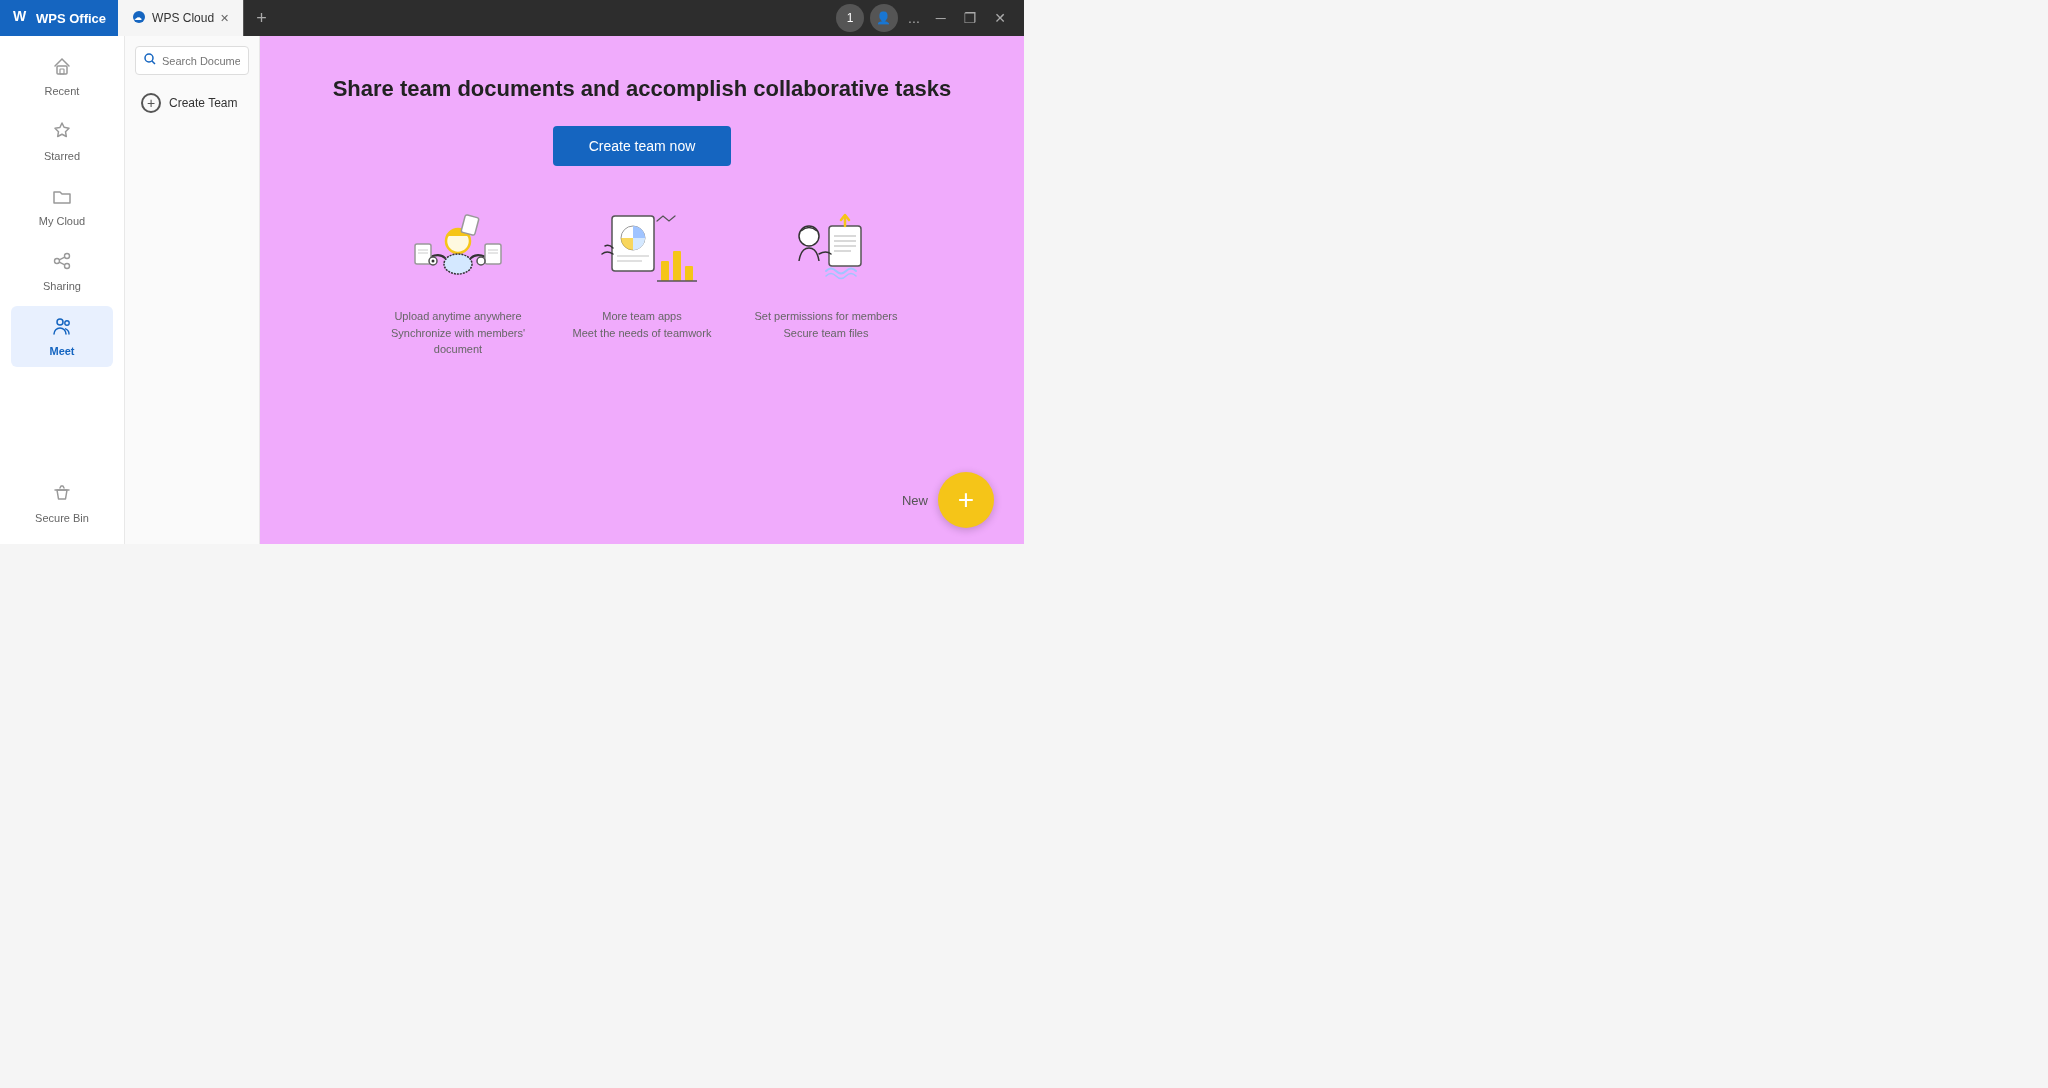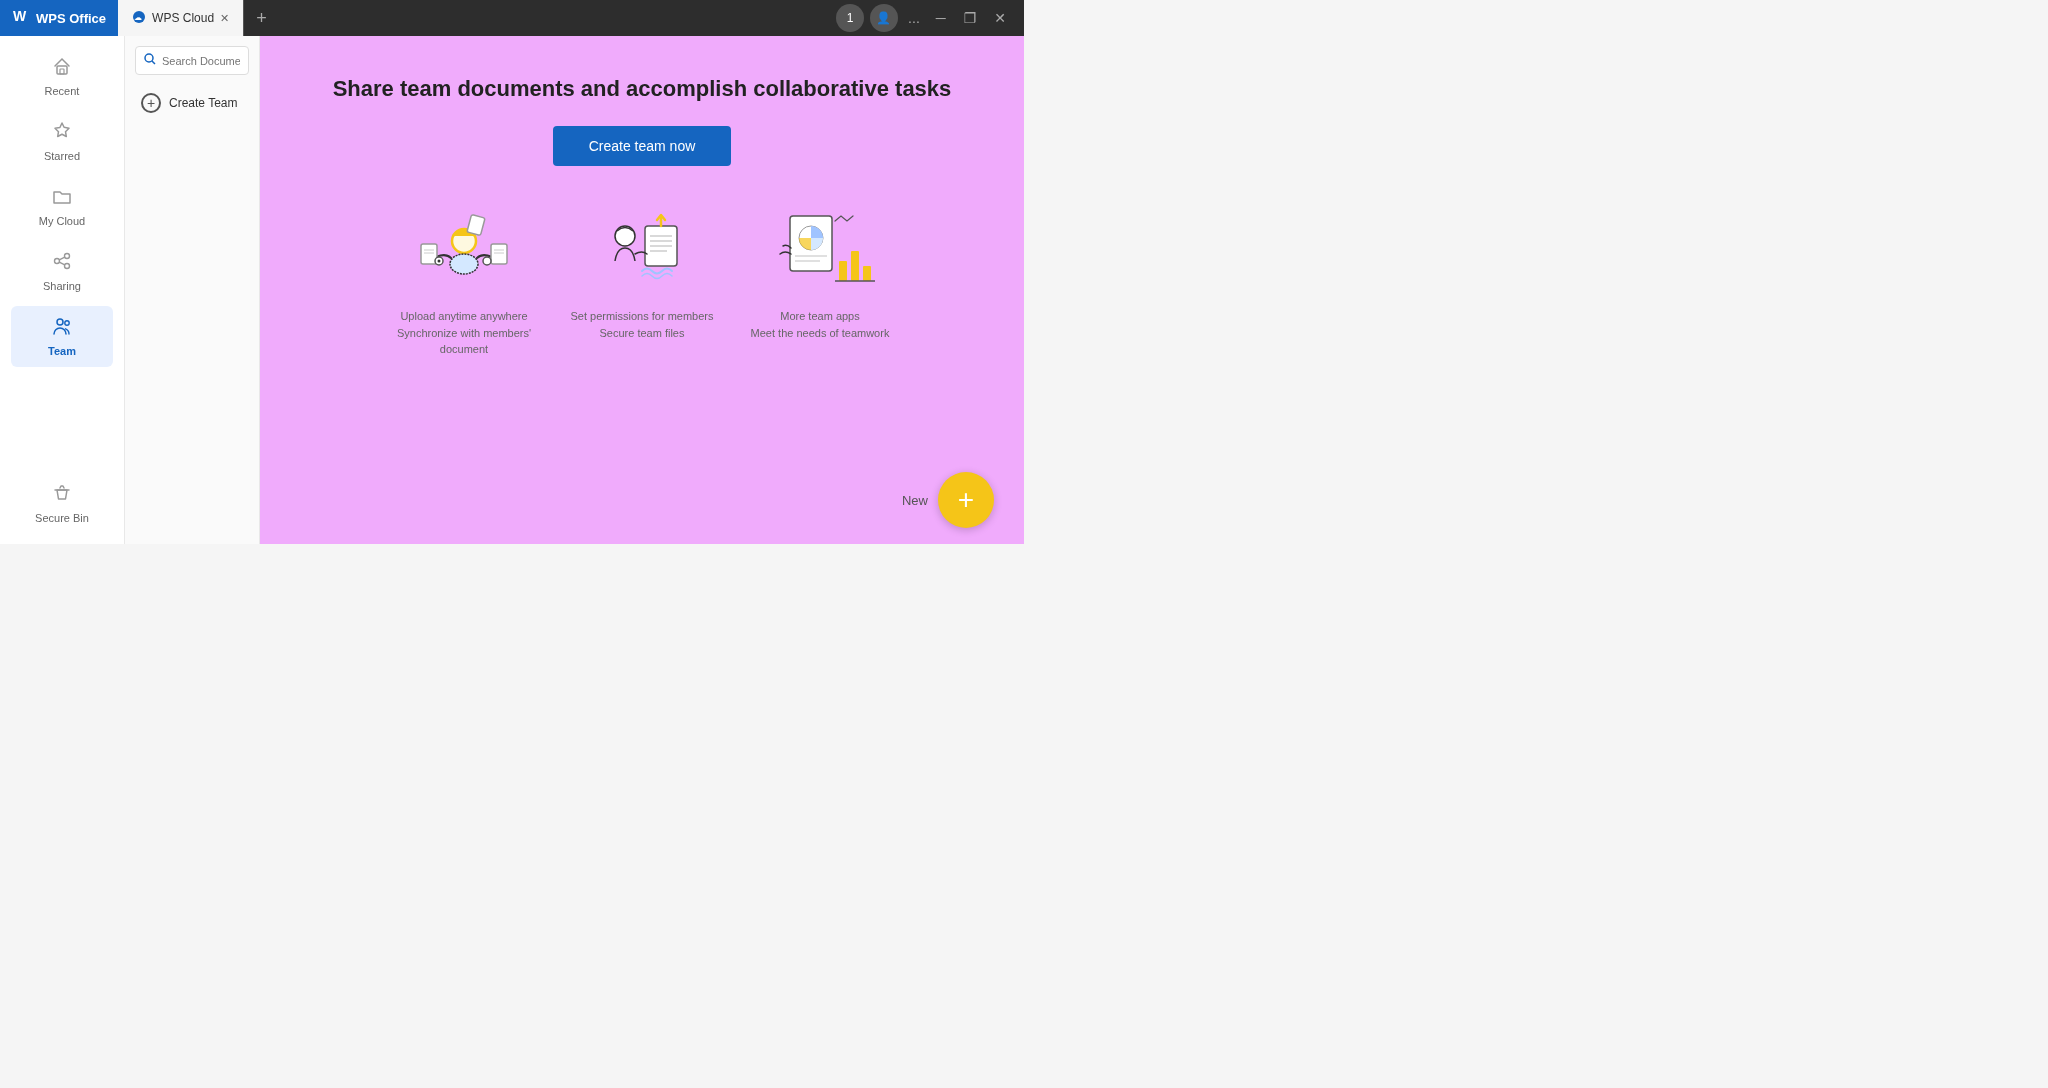--- a/index.html
+++ b/index.html
@@ -81,21 +81,21 @@
       align-items: center; padding: 30px 20px; position: relative; overflow: hidden;
     }
     .main-title {
       font-size: 22px; font-weight: 700; color: #222; text-align: center; margin-bottom: 24px; margin-top: 10px;
     }
     .create-now-btn {
       background: #1565c0; color: #fff; border: none; border-radius: 4px;
       padding: 12px 36px; font-size: 14px; cursor: pointer; margin-bottom: 40px;
     }
 
-    .features { display: flex; gap: 18px; justify-content: flex-end; align-items: flex-start; }
+    .features { display: flex; gap: 24px; justify-content: flex-end; align-items: flex-start; }
     .feature { display: flex; flex-direction: column; align-items: center; width: 160px; text-align: center; }
     .feature-illustration { height: 90px; display: flex; align-items: center; justify-content: center; margin-bottom: 12px; }
     .feature-text { font-size: 11px; color: #666; line-height: 1.5; }
 
     
     .illus-svg { width: 110px; height: 90px; }
 
     
     .fab-container {
       position: absolute; bottom: 16px; right: 30px;
@@ -192,21 +192,21 @@
     </div>
     <div class="sidebar-item active">
       <span class="icon">
         <svg width="20" height="20" viewBox="0 0 20 20" fill="none">
             <circle cx="8" cy="6" r="3" stroke="#1565c0" stroke-width="1.5"></circle>
             <path d="M2 18c0-3.314 2.686-6 6-6s6 2.686 6 6" stroke="#1565c0" stroke-width="1.5" stroke-linecap="round"></path>
             <circle cx="15" cy="7" r="2.2" stroke="#1565c0" stroke-width="1.4"></circle>
             <path d="M17 18c0-2.5-1.5-4.5-3.5-5.2" stroke="#1565c0" stroke-width="1.4" stroke-linecap="round"></path>
           </svg>
       </span>
-      <span style="color:#1565c0;font-weight:600;">Team</span>
+      <span style="color:#1565c0;font-weight:600;">Meet</span>
     </div>
     <div class="sidebar-bottom">
       <div class="sidebar-item">
         <span class="icon">
           <svg width="20" height="20" viewBox="0 0 20 20" fill="none">
               <path d="M5 7h10l-1.5 9H6.5L5 7z" stroke="#999" stroke-width="1.5" stroke-linejoin="round"></path>
               <path d="M3 7h14M8 5l1-2h2l1 2" stroke="#999" stroke-width="1.5" stroke-linecap="round" stroke-linejoin="round"></path>
             </svg>
         </span>
         <span>Secure Bin</span>
@@ -267,20 +267,52 @@
         <div class="feature-text">
           <span>Upload anytime anywhere</span><br>
           <span>Synchronize with members' document</span>
         </div>
       </div>
 
       <div class="feature">
         <div class="feature-illustration">
           <svg class="illus-svg" viewBox="0 0 110 90" fill="none">
 
+            <rect x="25" y="10" width="42" height="55" rx="3" stroke="#555" stroke-width="1.5" fill="white"></rect>
+
+            <circle cx="46" cy="32" r="12" stroke="#999" stroke-width="1"></circle>
+            <path d="M46 32 L46 20 A12 12 0 0 1 58 32 Z" fill="#a0c4ff"></path>
+            <path d="M46 32 L58 32 A12 12 0 0 1 46 44 Z" fill="#d4e8ff"></path>
+            <path d="M46 32 L46 44 A12 12 0 0 1 34 32 Z" fill="#f5c518" opacity="0.7"></path>
+
+            <line x1="30" y1="50" x2="62" y2="50" stroke="#ccc" stroke-width="1.2"></line>
+            <line x1="30" y1="55" x2="55" y2="55" stroke="#ccc" stroke-width="1.2"></line>
+
+            <rect x="74" y="55" width="8" height="20" rx="1" fill="#f5c518"></rect>
+            <rect x="86" y="45" width="8" height="30" rx="1" fill="#f5c518"></rect>
+            <rect x="98" y="60" width="8" height="15" rx="1" fill="#f5c518"></rect>
+
+            <line x1="70" y1="75" x2="110" y2="75" stroke="#555" stroke-width="1.5"></line>
+
+            <path d="M18 40 Q22 38 26 42" stroke="#333" stroke-width="1.5" stroke-linecap="round" fill="none"></path>
+            <path d="M15 48 Q20 44 26 48" stroke="#333" stroke-width="1.5" stroke-linecap="round" fill="none"></path>
+
+            <path d="M70 15 L76 10 L82 15 L88 10" stroke="#555" stroke-width="1.2" stroke-linecap="round"></path>
+          </svg>
+        </div>
+        <div class="feature-text">
+          <span>More team apps</span><br>
+          <span>Meet the needs of teamwork</span>
+        </div>
+      </div>
+
+      <div class="feature">
+        <div class="feature-illustration">
+          <svg class="illus-svg" viewBox="0 0 110 90" fill="none">
+
             <circle cx="38" cy="30" r="10" stroke="#333" stroke-width="1.5" fill="white"></circle>
 
             <path d="M30 25 Q38 18 46 25" stroke="#333" stroke-width="1.5"></path>
 
             <path d="M28 55 Q30 42 38 42 Q46 42 48 55" stroke="#333" stroke-width="1.5" fill="none"></path>
 
             <rect x="58" y="20" width="32" height="40" rx="3" stroke="#555" stroke-width="1.5" fill="white"></rect>
 
             <line x1="63" y1="30" x2="85" y2="30" stroke="#ccc" stroke-width="1.5"></line>
             <line x1="63" y1="35" x2="85" y2="35" stroke="#ccc" stroke-width="1.5"></line>
@@ -294,52 +326,20 @@
             <path d="M55 70 Q60 65 65 70 Q70 75 75 70 Q80 65 85 70" stroke="#a0c4ff" stroke-width="1.5" fill="none" stroke-linecap="round"></path>
 
             <path d="M48 48 Q55 44 60 48" stroke="#333" stroke-width="1.5" stroke-linecap="round" fill="none"></path>
           </svg>
         </div>
         <div class="feature-text">
           <span>Set permissions for members</span><br>
           <span>Secure team files</span>
         </div>
       </div>
-
-      <div class="feature">
-        <div class="feature-illustration">
-          <svg class="illus-svg" viewBox="0 0 110 90" fill="none">
-
-            <rect x="25" y="10" width="42" height="55" rx="3" stroke="#555" stroke-width="1.5" fill="white"></rect>
-
-            <circle cx="46" cy="32" r="12" stroke="#999" stroke-width="1"></circle>
-            <path d="M46 32 L46 20 A12 12 0 0 1 58 32 Z" fill="#a0c4ff"></path>
-            <path d="M46 32 L58 32 A12 12 0 0 1 46 44 Z" fill="#d4e8ff"></path>
-            <path d="M46 32 L46 44 A12 12 0 0 1 34 32 Z" fill="#f5c518" opacity="0.7"></path>
-
-            <line x1="30" y1="50" x2="62" y2="50" stroke="#ccc" stroke-width="1.2"></line>
-            <line x1="30" y1="55" x2="55" y2="55" stroke="#ccc" stroke-width="1.2"></line>
-
-            <rect x="74" y="55" width="8" height="20" rx="1" fill="#f5c518"></rect>
-            <rect x="86" y="45" width="8" height="30" rx="1" fill="#f5c518"></rect>
-            <rect x="98" y="60" width="8" height="15" rx="1" fill="#f5c518"></rect>
-
-            <line x1="70" y1="75" x2="110" y2="75" stroke="#555" stroke-width="1.5"></line>
-
-            <path d="M18 40 Q22 38 26 42" stroke="#333" stroke-width="1.5" stroke-linecap="round" fill="none"></path>
-            <path d="M15 48 Q20 44 26 48" stroke="#333" stroke-width="1.5" stroke-linecap="round" fill="none"></path>
-
-            <path d="M70 15 L76 10 L82 15 L88 10" stroke="#555" stroke-width="1.2" stroke-linecap="round"></path>
-          </svg>
-        </div>
-        <div class="feature-text">
-          <span>More team apps</span><br>
-          <span>Meet the needs of teamwork</span>
-        </div>
-      </div>
     </div>
 
     <div class="fab-container">
       <span class="fab-label">New</span>
       <div class="fab-btn">
         <span>+</span>
       </div>
     </div>
   </div>
 </div>

